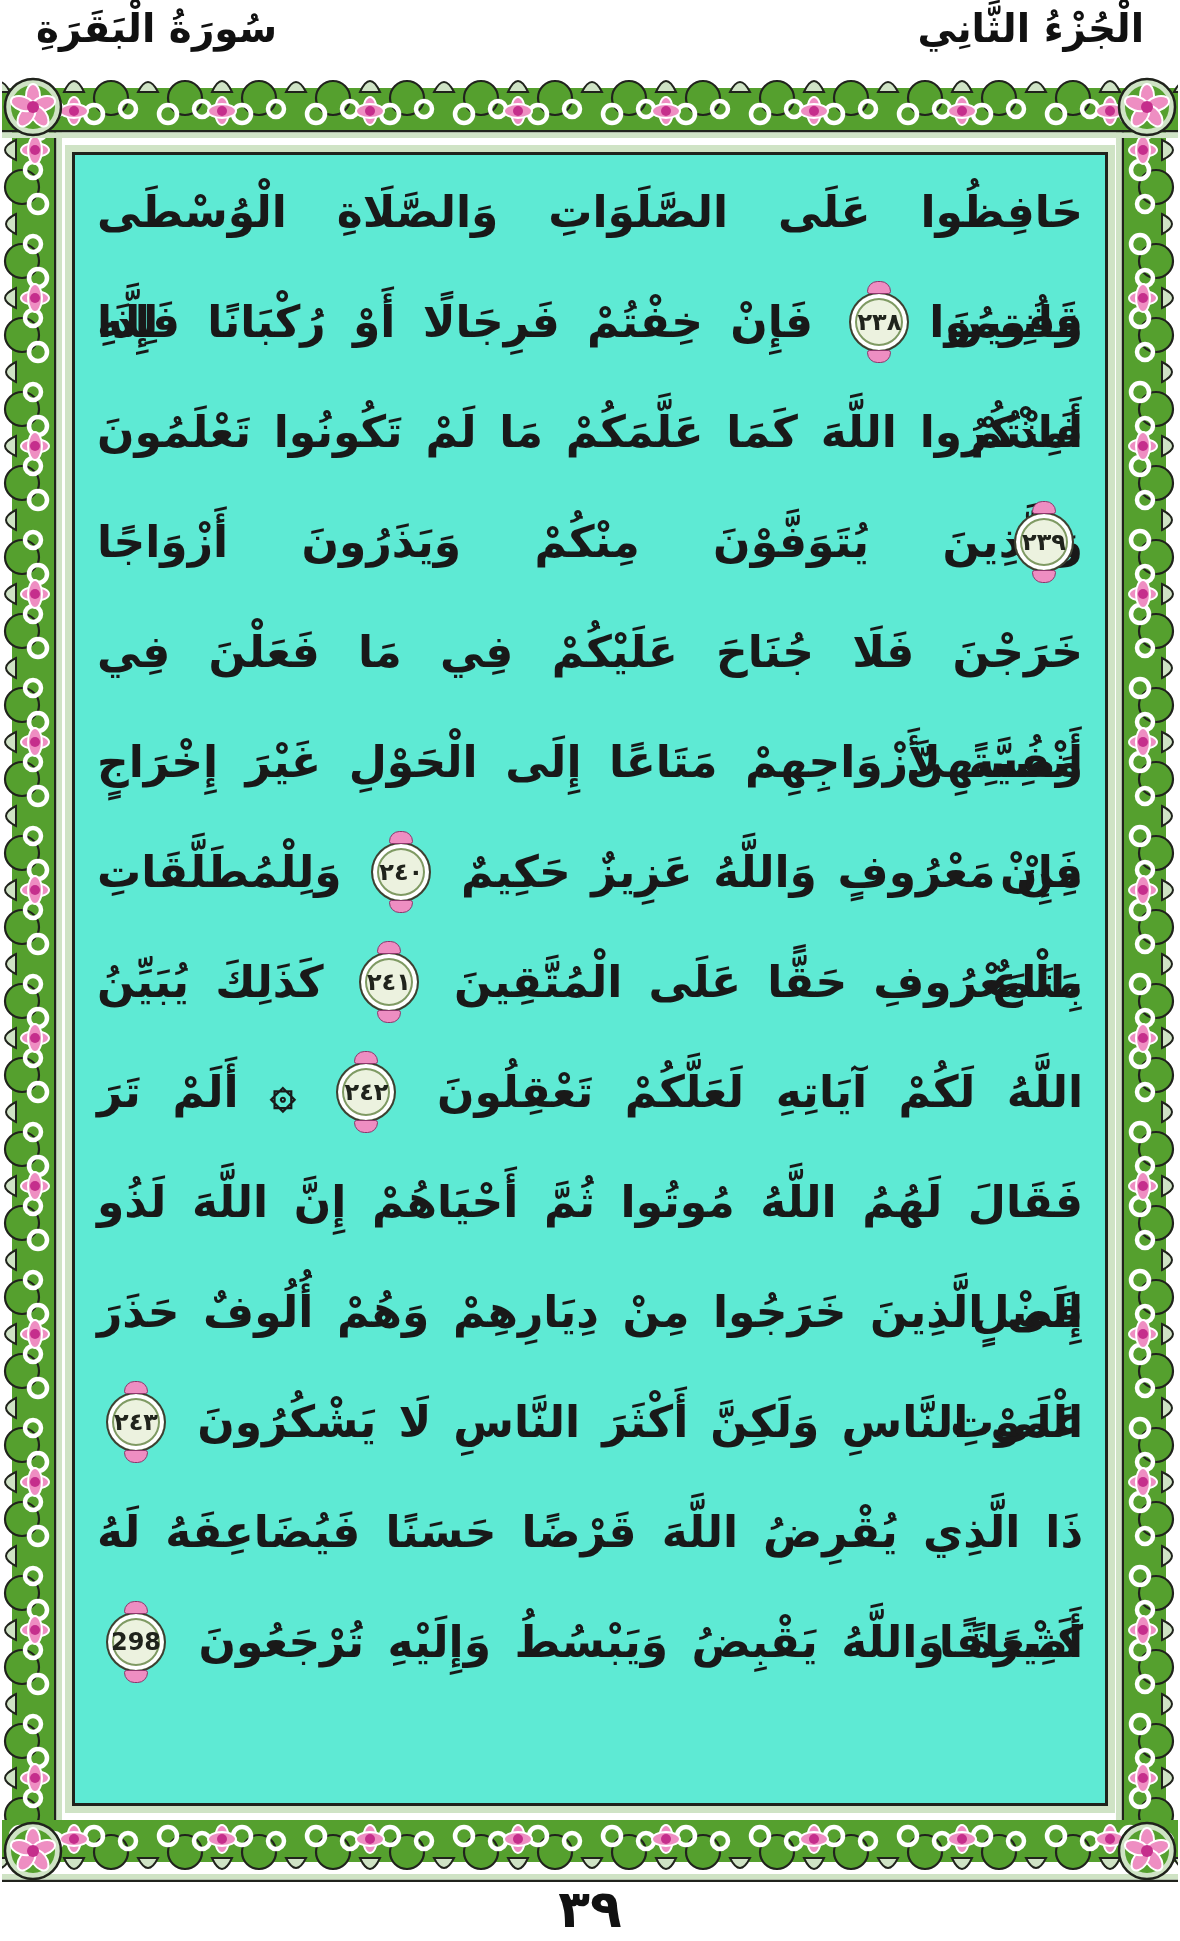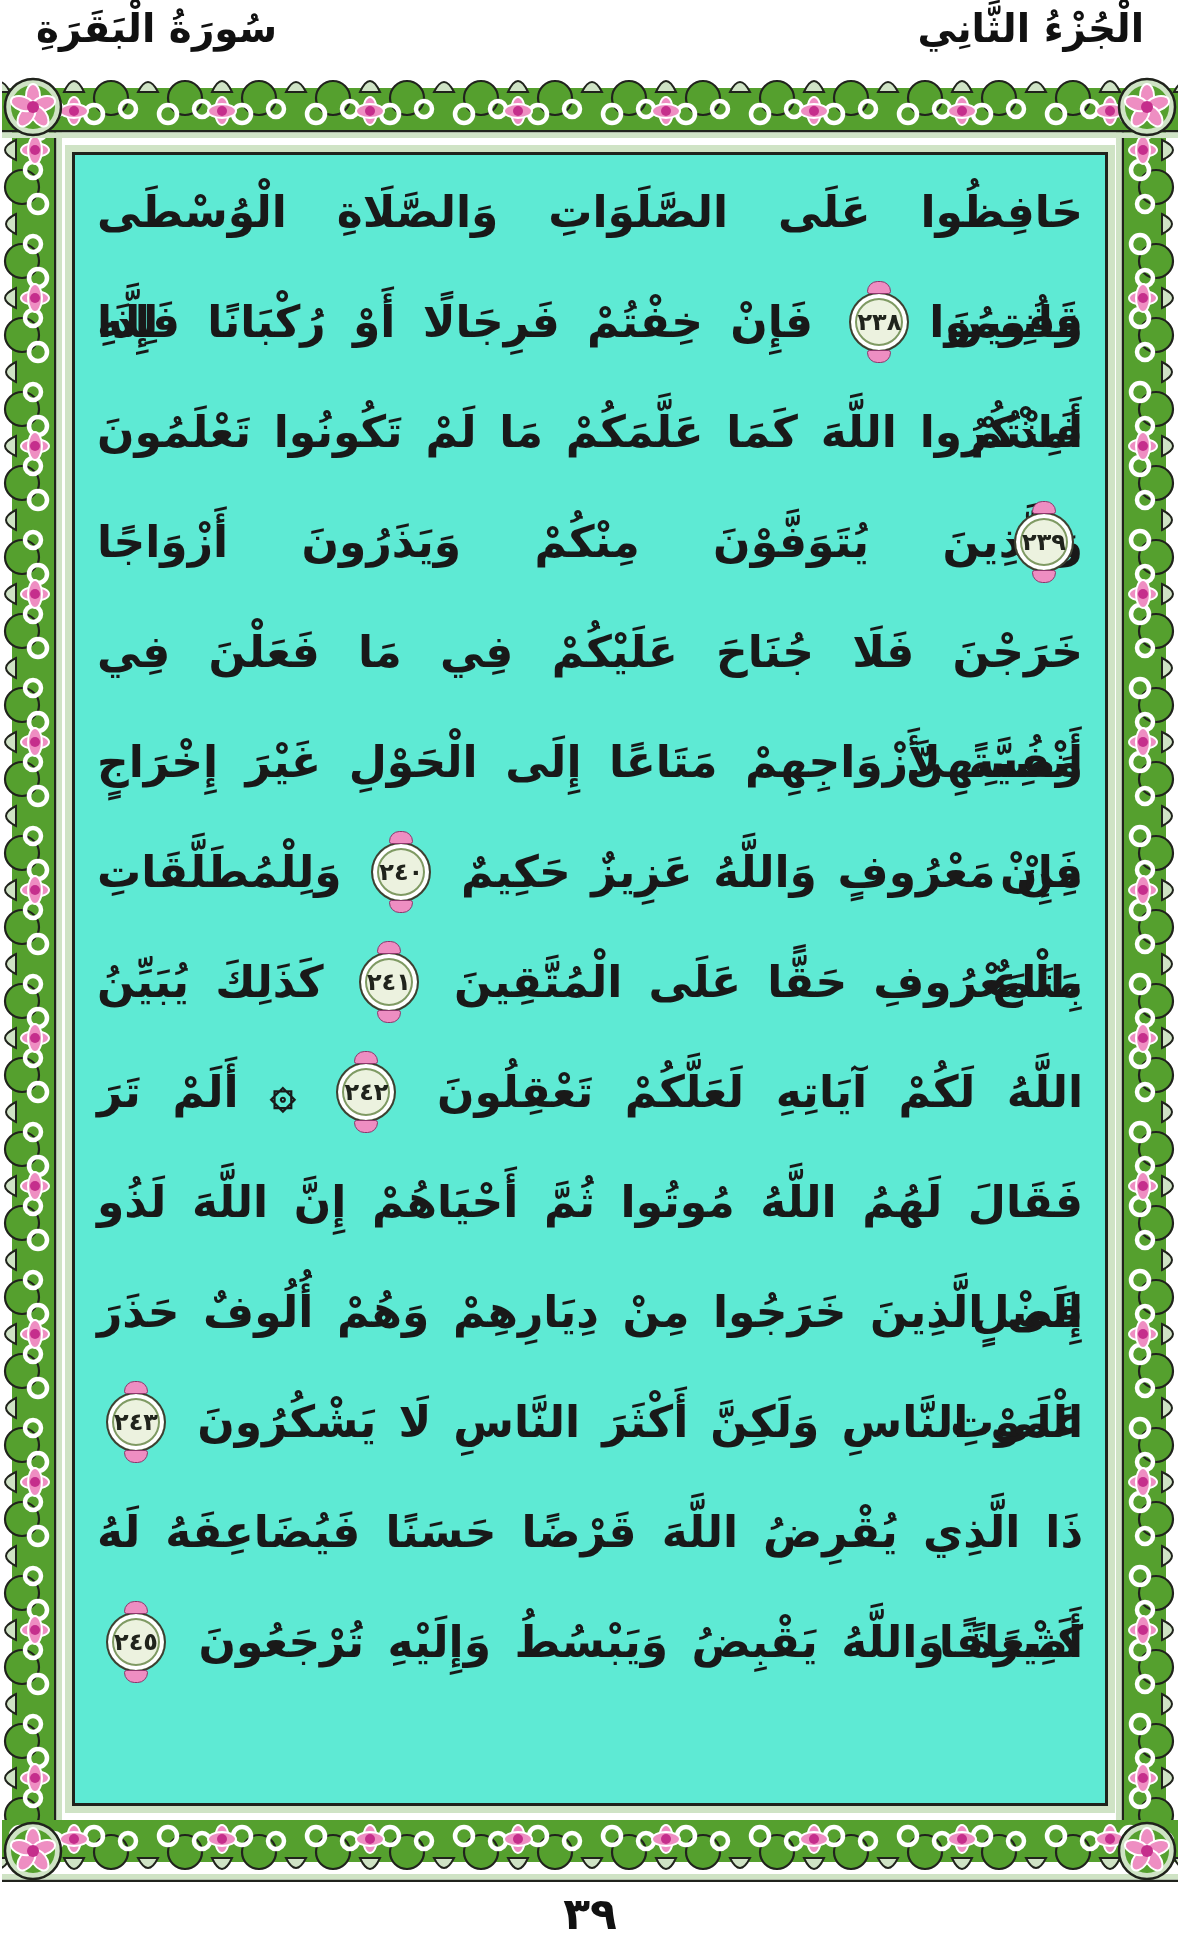--- a/index.html
+++ b/index.html
@@ -85,21 +85,21 @@
   .ayah::after{bottom:-13px;transform:translateX(-50%);border-radius:3px 3px 12px 12px;}
   .ayah-num{
     font-size:24px;font-weight:bold;color:#20231c;line-height:1;
     letter-spacing:0;
   }
   
   .footer{
     position:absolute;bottom:2px;left:0;right:0;
     text-align:center;
   }
-  .page-num{font-size:44px;font-weight:bold;color:#111;}
+  .page-num{font-size:52px;font-weight:bold;color:#111;}
 </style>
 </head>
 <body>
 
 <div class="page">
 
   <div class="header">
     <span class="cal">الْجُزْءُ الثَّانِي</span>
     <span class="cal">سُورَةُ الْبَقَرَةِ</span>
   </div>
@@ -181,21 +181,21 @@
         <div class="line"><span class="w">اللَّهُ لَكُمْ آيَاتِهِ لَعَلَّكُمْ تَعْقِلُونَ</span> <span class="ayah">
             <span class="ayah-num">٢٤٢</span>
           </span> <span class="w">۞ أَلَمْ تَرَ</span> </div>
         <div class="line"><span class="w">فَقَالَ لَهُمُ اللَّهُ مُوتُوا ثُمَّ أَحْيَاهُمْ إِنَّ اللَّهَ لَذُو فَضْلٍ</span> </div>
         <div class="line"><span class="w">إِلَى الَّذِينَ خَرَجُوا مِنْ دِيَارِهِمْ وَهُمْ أُلُوفٌ حَذَرَ الْمَوْتِ</span> </div>
         <div class="line"><span class="w">عَلَى النَّاسِ وَلَكِنَّ أَكْثَرَ النَّاسِ لَا يَشْكُرُونَ</span> <span class="ayah">
             <span class="ayah-num">٢٤٣</span>
           </span> </div>
         <div class="line"><span class="w">ذَا الَّذِي يُقْرِضُ اللَّهَ قَرْضًا حَسَنًا فَيُضَاعِفَهُ لَهُ أَضْعَافًا</span> </div>
         <div class="line"><span class="w">كَثِيرَةً وَاللَّهُ يَقْبِضُ وَيَبْسُطُ وَإِلَيْهِ تُرْجَعُونَ</span> <span class="ayah">
-            <span class="ayah-num">٢٤٥</span>
+            <span class="ayah-num">298</span>
           </span> </div>
       </div>
   </div>
 
   <div class="footer">
     <span class="page-num">٣٩</span>
   </div>
 
 </div>
 

